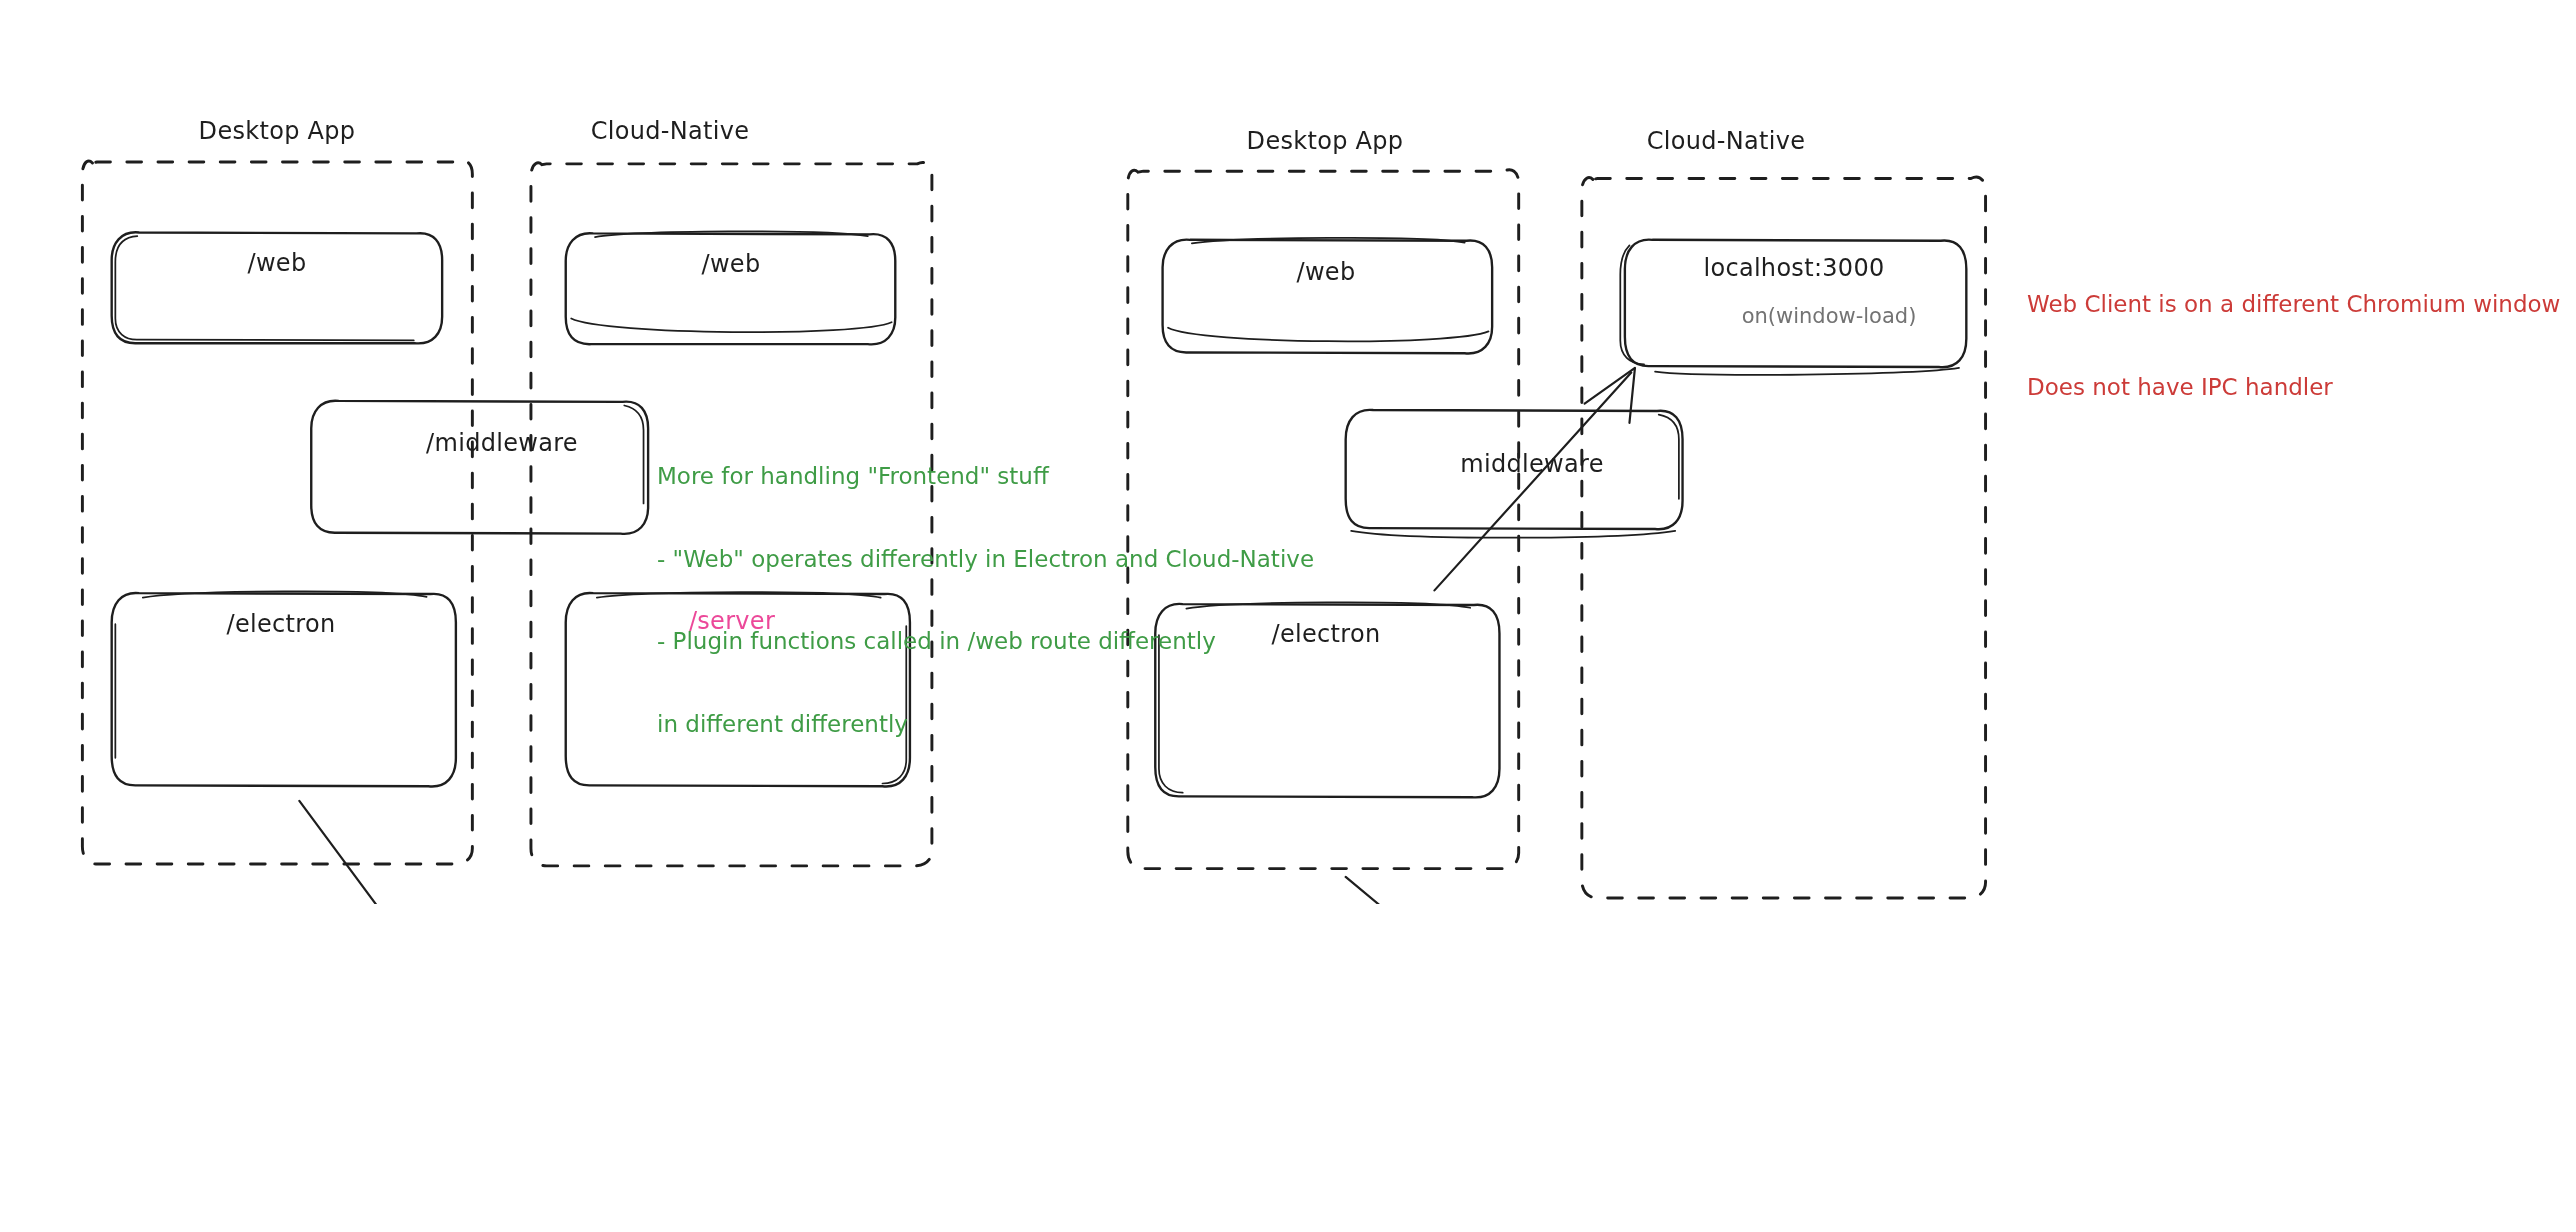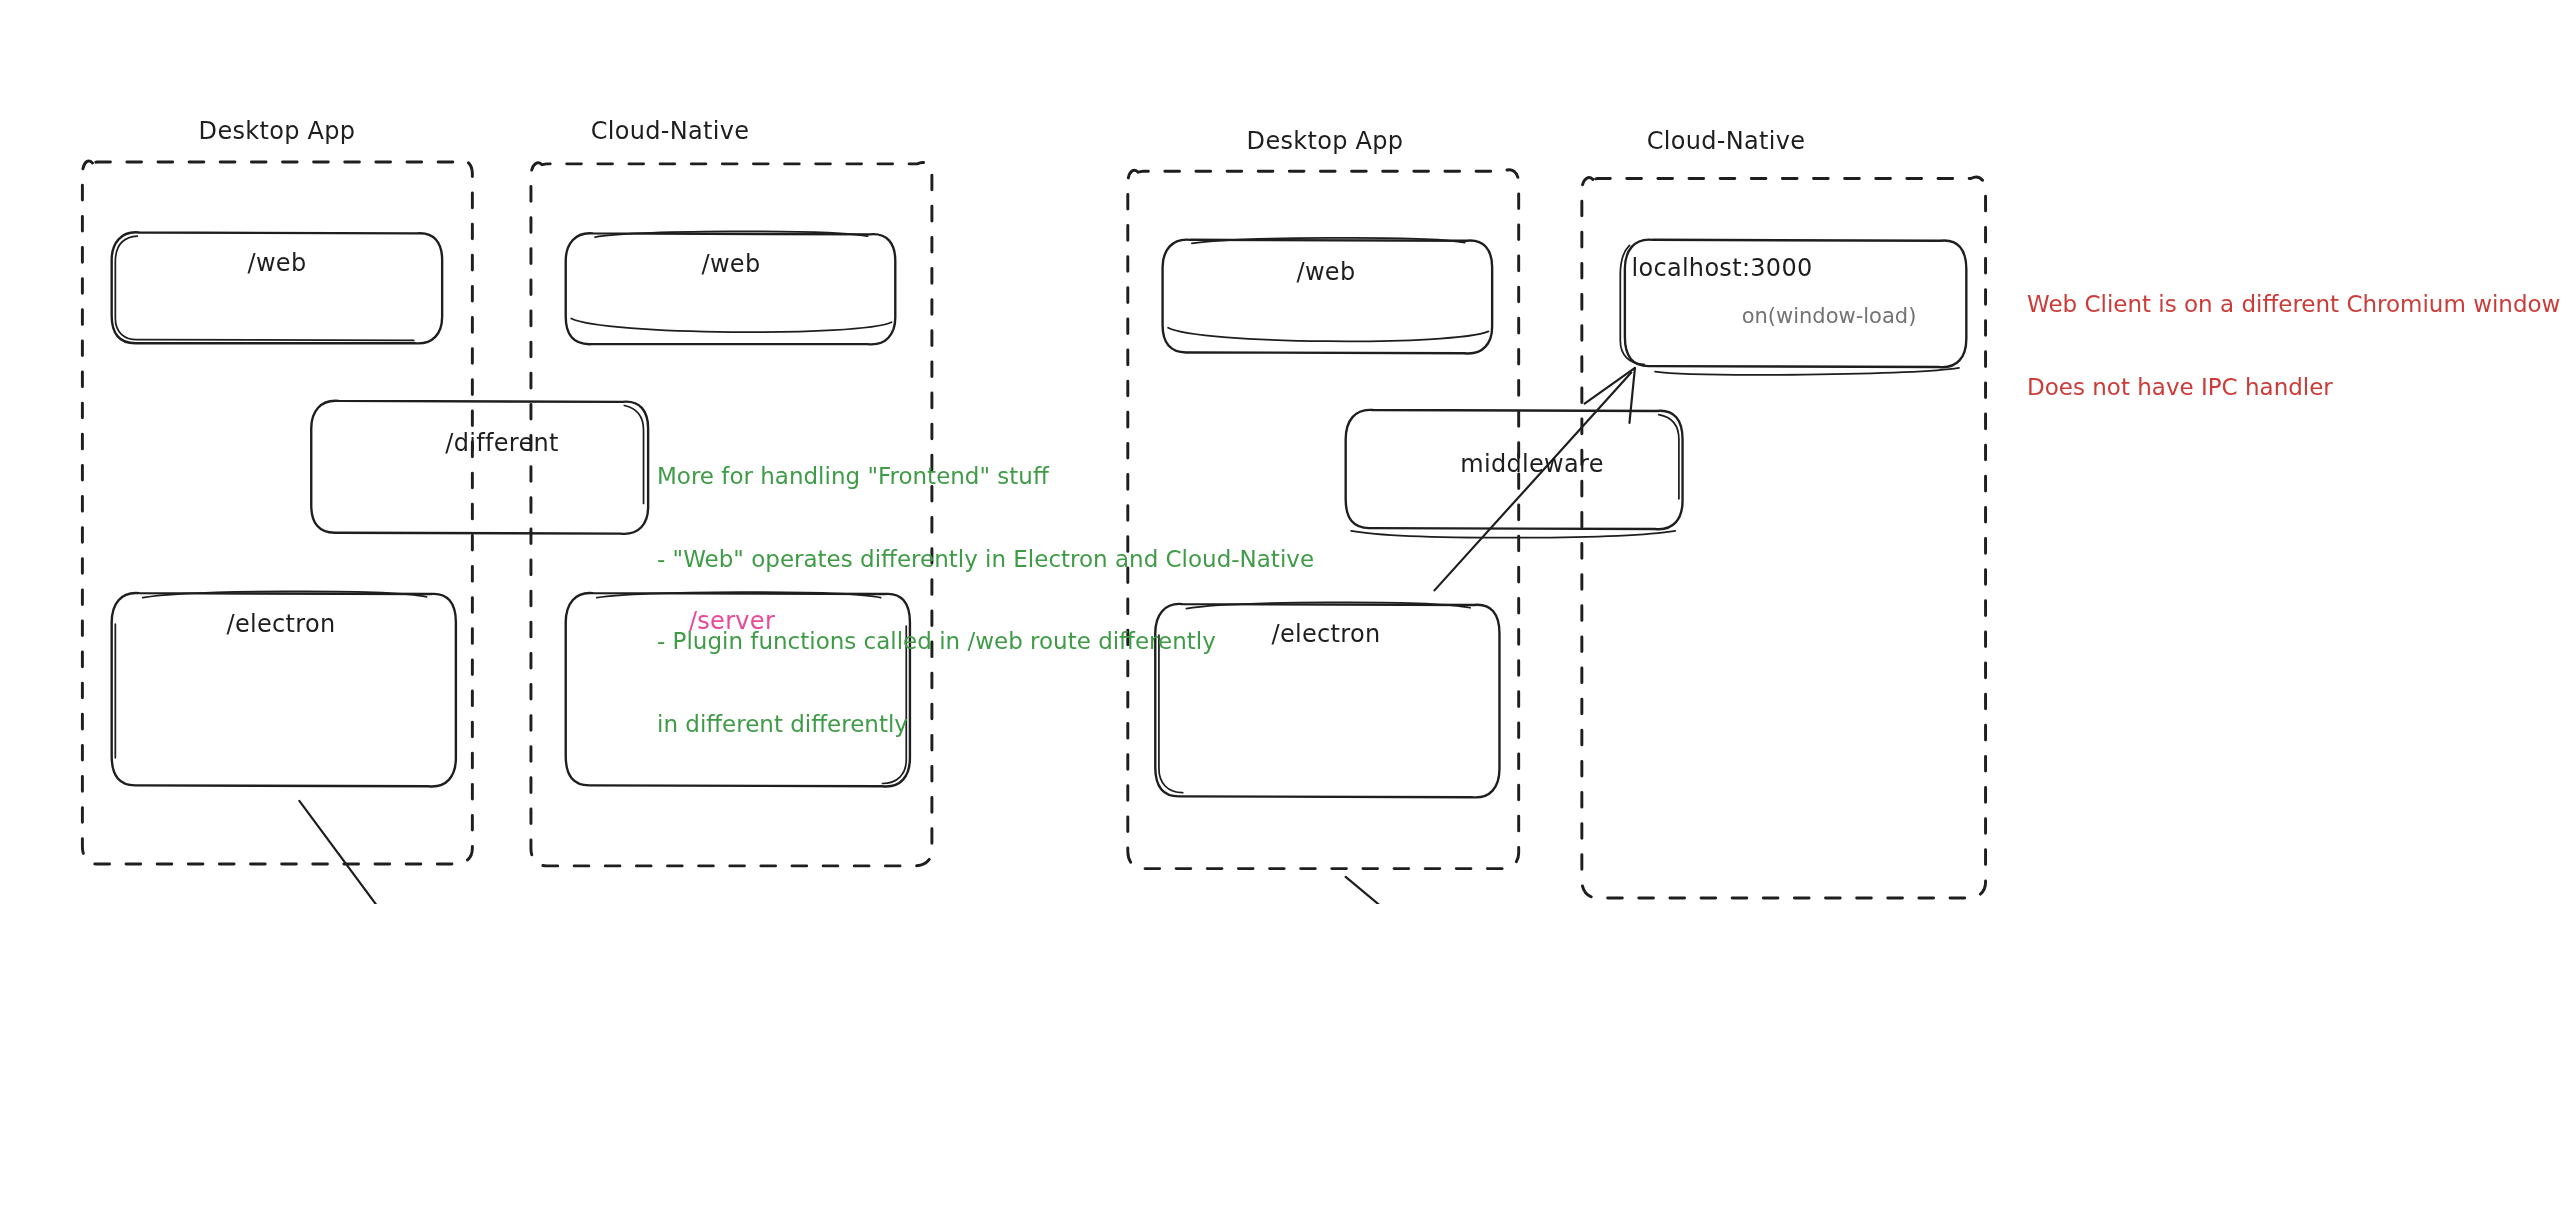--- a/index.html
+++ b/index.html
@@ -183,30 +183,30 @@
       <path class="arr" d="M1470,958 L1578,1048"></path>
       <path class="arr" d="M1538,1028 L1582,1052 L1565,1010"></path>
     </g>
   </svg>
 
   <div class="grp-label" style="left:277px; top:117px;">Desktop App</div>
   <div class="grp-label" style="left:670px; top:117px;">Cloud-Native</div>
 
   <div class="node-label" style="left:277px; top:249px;">/web</div>
   <div class="node-label" style="left:731px; top:250px;">/web</div>
-  <div class="node-label" style="left:502px; top:429px;">/different</div>
+  <div class="node-label" style="left:502px; top:429px;">/middleware</div>
   <div class="node-label" style="left:281px; top:610px;">/electron</div>
   <div class="node-label red" style="left:732px; top:607px;">/server</div>
   <div class="node-label" style="left:500px; top:972px;">/called</div>
 
   <div class="grp-label" style="left:1325px; top:127px;">Desktop App</div>
   <div class="grp-label" style="left:1726px; top:127px;">Cloud-Native</div>
 
   <div class="node-label" style="left:1326px; top:258px;">/web</div>
-  <div class="node-label" style="left:1722px; top:254px;">localhost:3000</div>
+  <div class="node-label" style="left:1794px; top:254px;">localhost:3000</div>
   <div class="node-sub" style="left:1829px; top:304px;">on(window-load)</div>
   <div class="node-label" style="left:1532px; top:450px;">middleware</div>
   <div class="node-label" style="left:1326px; top:620px;">/electron</div>
   <div class="node-label" style="left:1538px; top:990px;">Plugins</div>
 
   <div class="annot green" style="left:657px; top:408px;">
     <div>More for handling "Frontend" stuff</div>
     <div>- "Web" operates differently in Electron and Cloud-Native</div>
     <div>- Plugin functions called in /web route differently</div>
     <div>in different differently</div>

